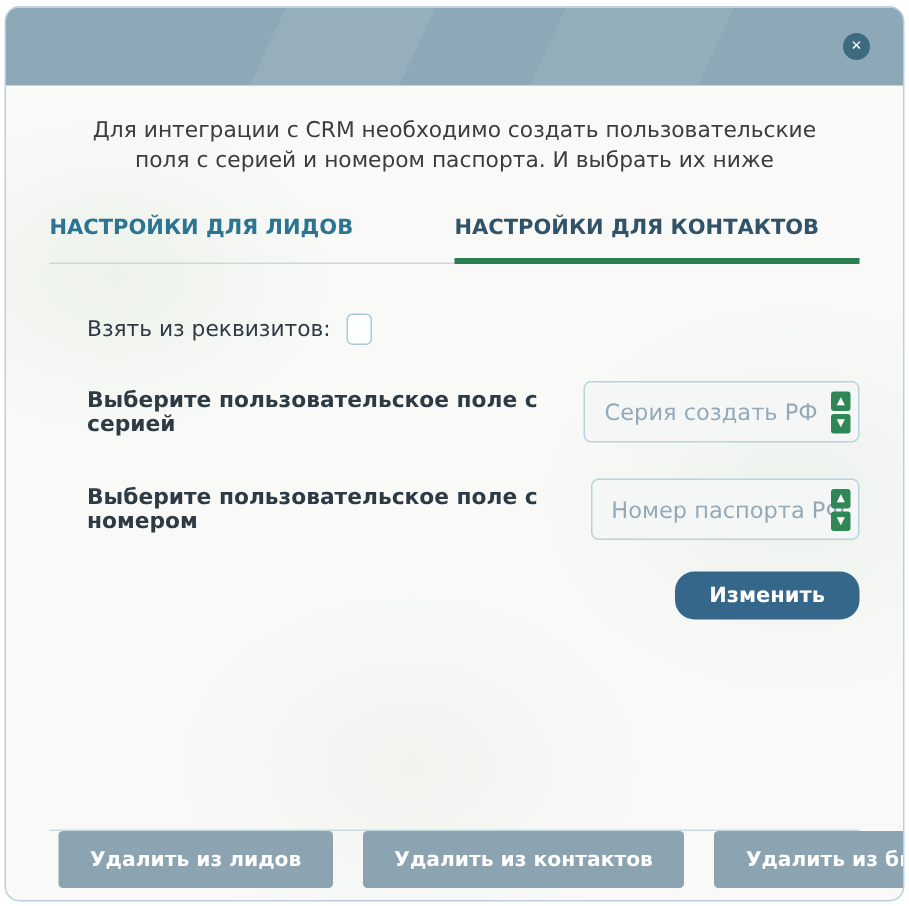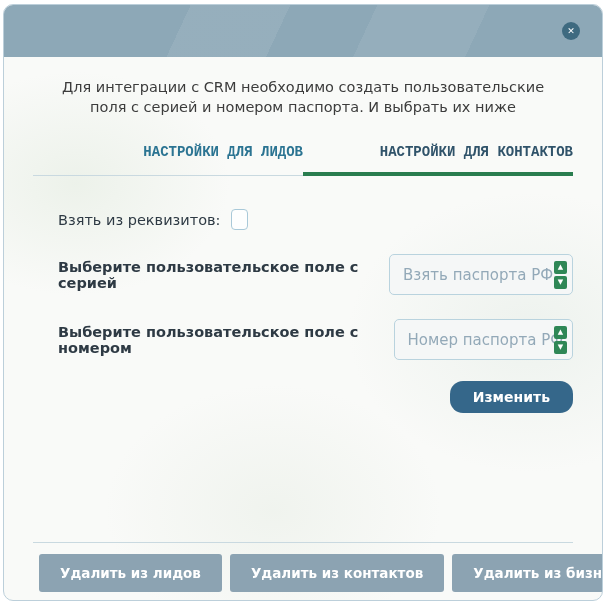--- a/index.html
+++ b/index.html
@@ -79,26 +79,25 @@
     padding: 0 10px;
   }
 
   
   .tabs {
     margin-top: 27px;
     display: flex;
   }
   .tab {
     flex: 1;
-    text-align: right;
+    text-align: left;
     font-size: 14px;
     font-weight: bold;
     padding-bottom: 15px;
     cursor: pointer;
-    font-family: Liberation Mono, monospace;
   }
   .tab.inactive {
     color: #2b7492;
     border-bottom: 1px solid #c9d9e0;
   }
   .tab.active {
     color: #30536a;
     border-bottom: 4px solid #2a7d4f;
     padding-bottom: 12px;
   }
@@ -204,23 +203,23 @@
     font-size: 14px;
     font-weight: bold;
     padding: 8px 23px;
     cursor: pointer;
   }
 
   
   .footer {
     margin-top: auto;
     border-top: 1px solid #c9d9e0;
-    padding: 11px 6px 8px 6px;
-    display: flex;
-    gap: 8px;
+    padding: 0 6px 8px 6px;
+    display: flex;
+    gap: 20px;
   }
   .footer-btn {
     background: #8ca3b2;
     color: #ffffff;
     border: none;
     border-radius: 3px;
     font-family: inherit;
     font-size: 13.5px;
     font-weight: bold;
     height: 38px;
@@ -248,21 +247,21 @@
     </div>
 
     <div class="checkbox-row">
       <span class="checkbox-label">Взять из реквизитов:</span>
       <span class="checkbox"></span>
     </div>
 
     <div class="field-row">
       <span class="field-label">Выберите пользовательское поле с серией</span>
       <div class="select-box">
-        <span class="select-value">Взять паспорта РФ</span>
+        <span class="select-value">Серия создать РФ</span>
         <div class="spinners">
           <div class="spin-btn">▲</div>
           <div class="spin-btn">▼</div>
         </div>
       </div>
     </div>
 
     <div class="field-row">
       <span class="field-label">Выберите пользовательское поле с номером</span>
       <div class="select-box">

